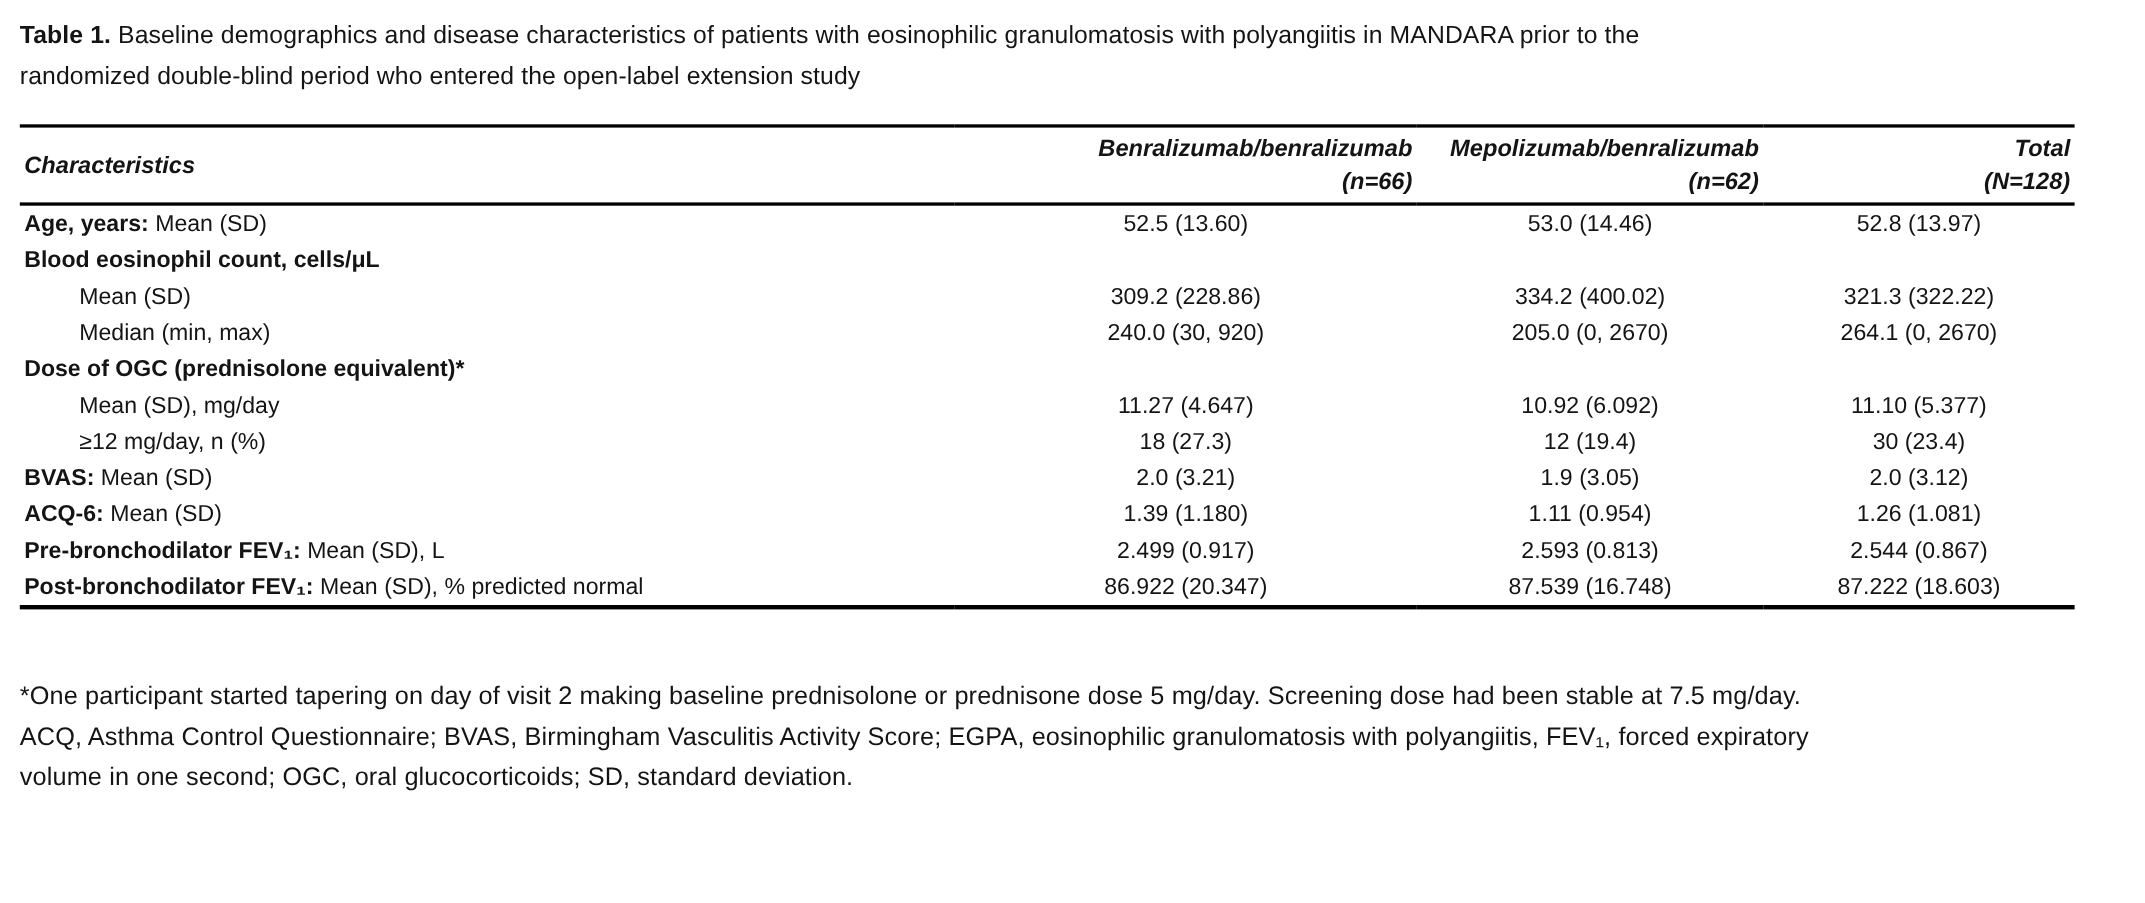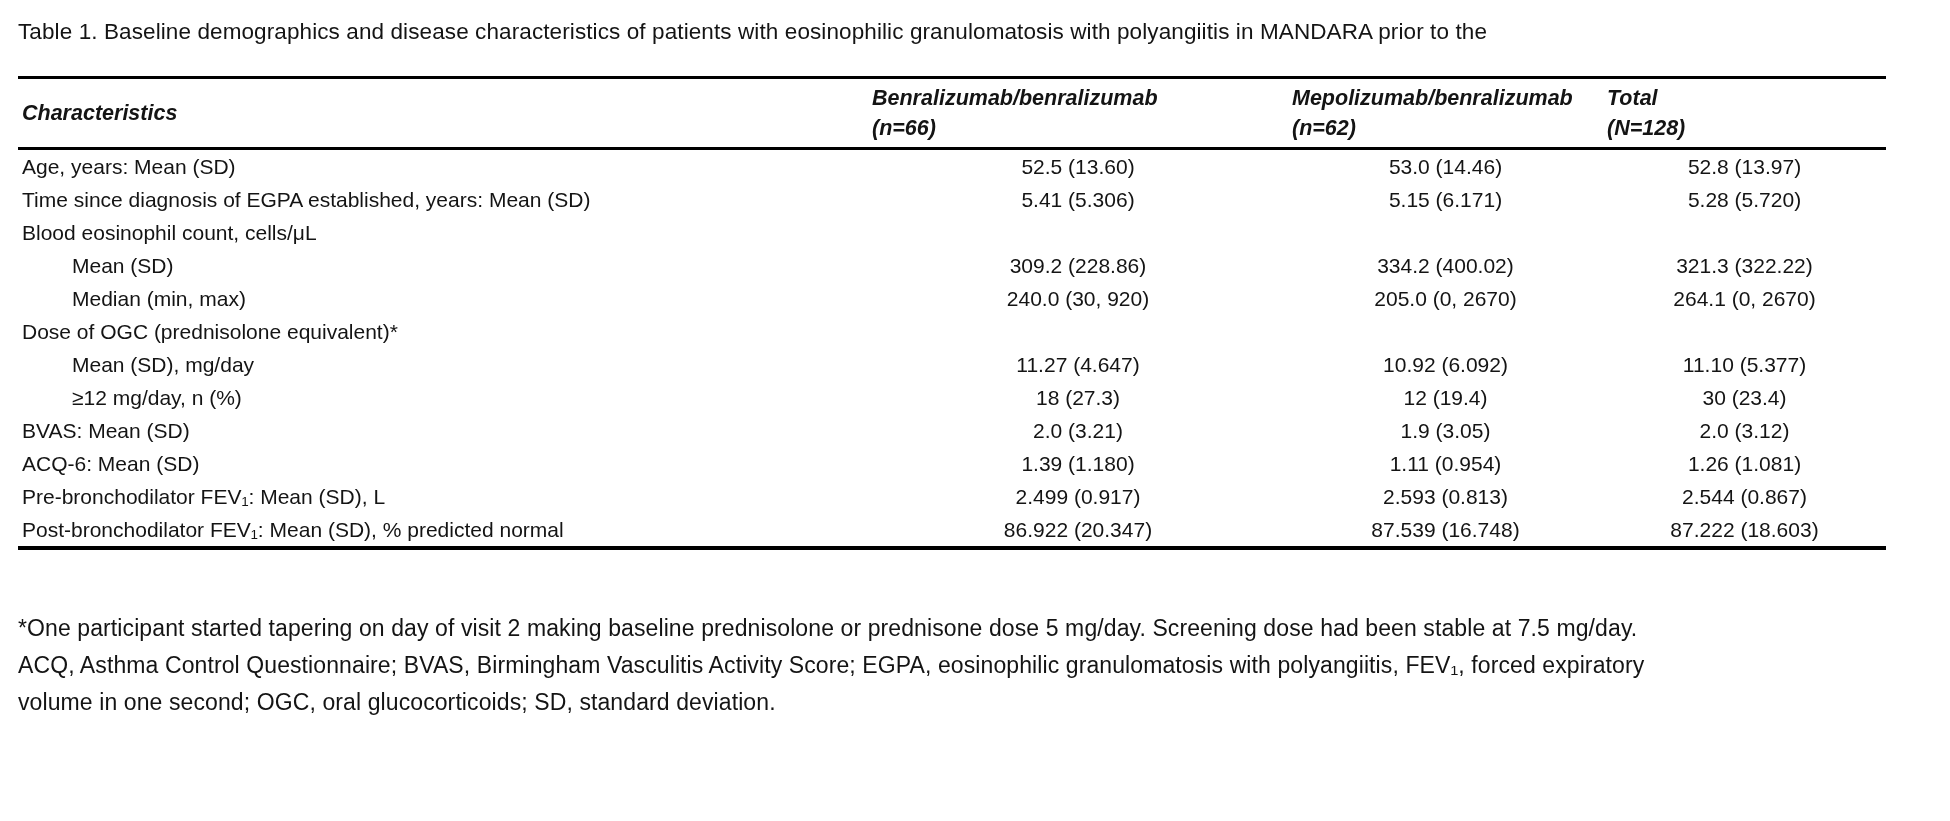--- a/index.html
+++ b/index.html
@@ -11,37 +11,37 @@
     font-family: "Liberation Sans", "DejaVu Sans", sans-serif;
     overflow: hidden;
   }
   .page { padding: 13px 18px 0 18px; }
 
   .title {
     font-size: 22.5px;
     line-height: 37px;
     letter-spacing: 0.1px;
   }
-  .bold { font-weight: normal; }
+  .bold { font-weight: bold; }
 
   table.main {
     margin-top: 26px;
     width: 1868px;
     border-collapse: collapse;
     table-layout: fixed;
     border-top: 3px solid #000;
     border-bottom: 4px solid #000;
   }
   thead tr { border-bottom: 3px solid #000; font-style: italic; }
   thead th {
     font-weight: bold;
     font-size: 21.5px;
     line-height: 30px;
     padding: 4px 4px;
-    text-align: left;
+    text-align: right;
     vertical-align: middle;
   }
   thead th.char-head { text-align: left; padding-left: 4px; }
   tbody th, tbody td {
     font-size: 21px;
     line-height: 27px;
     padding: 3px 4px;
     font-weight: normal;
   }
   tbody th { text-align: left; }
@@ -55,20 +55,21 @@
     letter-spacing: 0.1px;
   }
 </style>
 </head>
 <body>
 
 <div class="page">
 
   <div class="title">
     <div><span class="bold">Table 1.</span> <span>Baseline demographics and disease characteristics of patients with eosinophilic granulomatosis with polyangiitis in MANDARA prior to the</span></div>
+    <div>randomized double-blind period who entered the open-label extension study</div>
   </div>
 
   <table class="main">
     <colgroup>
       <col style="width:850px">
       <col style="width:420px">
       <col style="width:315px">
       <col style="width:283px">
     </colgroup>
     <thead>
@@ -87,26 +88,20 @@
           <div>(N=128)</div>
         </th>
       </tr>
     </thead>
     <tbody>
         <tr>
           <th><span class="bold">Age, years:</span><span> Mean (SD)</span></th>
           <td>52.5 (13.60)</td>
           <td>53.0 (14.46)</td>
           <td>52.8 (13.97)</td>
-        </tr>
-        <tr>
-          <th><span class="bold">Time since diagnosis of EGPA established, years:</span><span> Mean (SD)</span></th>
-          <td>5.41 (5.306)</td>
-          <td>5.15 (6.171)</td>
-          <td>5.28 (5.720)</td>
         </tr>
         <tr>
           <th><span class="bold">Blood eosinophil count, cells/μL</span></th>
           <td></td>
           <td></td>
           <td></td>
         </tr>
         <tr>
           <th class="indent"><span>Mean (SD)</span></th>
           <td>309.2 (228.86)</td>

